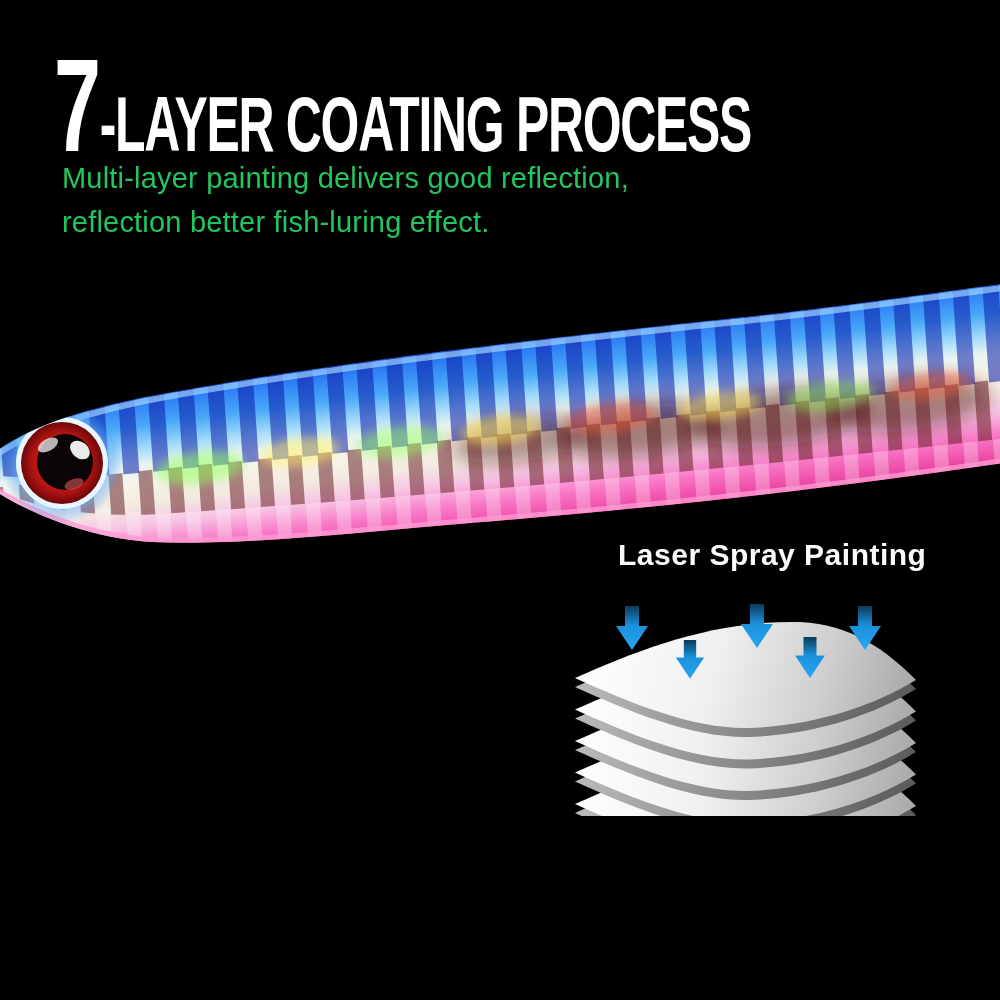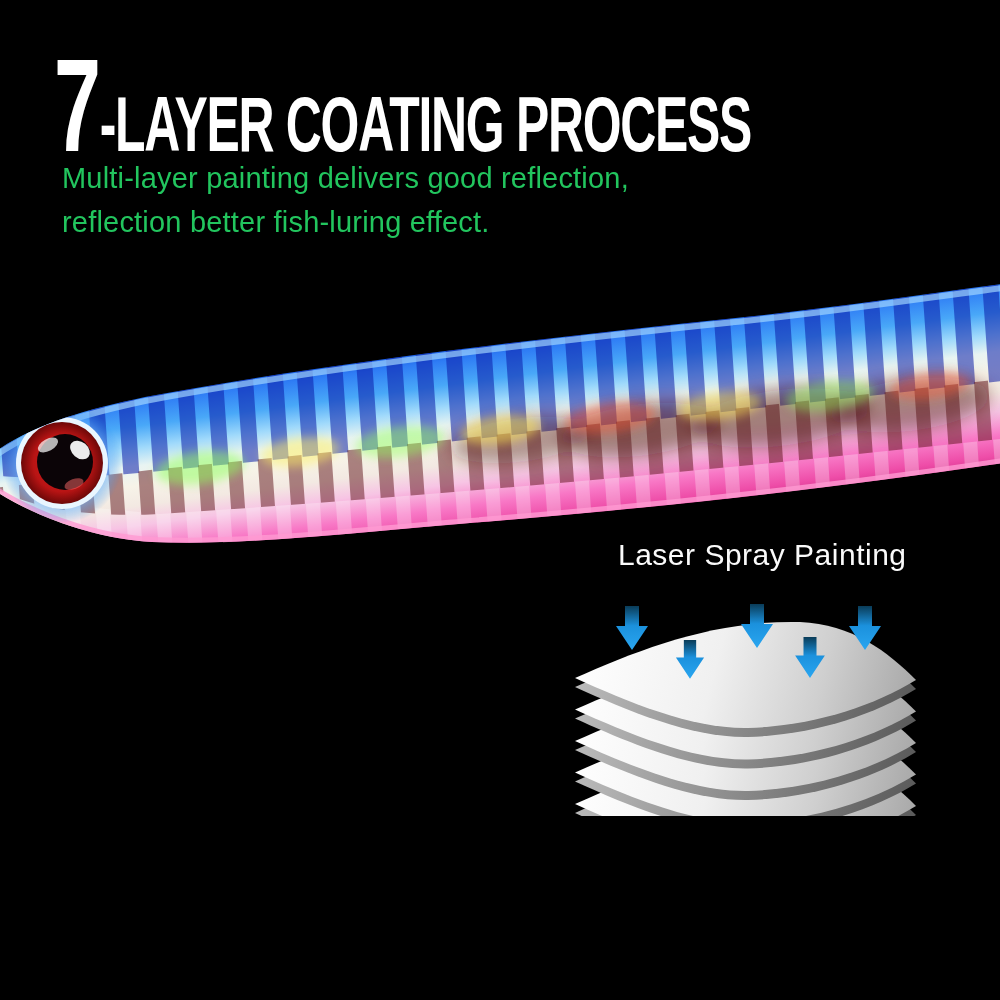--- a/index.html
+++ b/index.html
@@ -15,21 +15,21 @@
   }
   .title .seven{font-size:132px;vertical-align:baseline;}
   .title .rest{font-size:78px;vertical-align:baseline;letter-spacing:-2px;}
   .subtitle{
     position:absolute;left:62px;top:156px;margin:0;color:#22c55e;
     font-size:29px;line-height:44px;font-weight:400;letter-spacing:0.2px;
   }
   .gfx{position:absolute;left:0;top:0;width:1000px;height:1000px;}
   .spray-label{
     position:absolute;left:618px;top:538px;color:#fafafa;
-    font-size:30px;font-weight:400;white-space:nowrap;letter-spacing:0.5px;
+    font-size:30px;font-weight:700;white-space:nowrap;letter-spacing:0.5px;
   }
 </style>
 </head>
 <body>
 
 <div class="canvas">
 
   <h1 class="title"><span class="seven">7</span><span class="rest">-LAYER COATING PROCESS</span></h1>
 
   <p class="subtitle">

